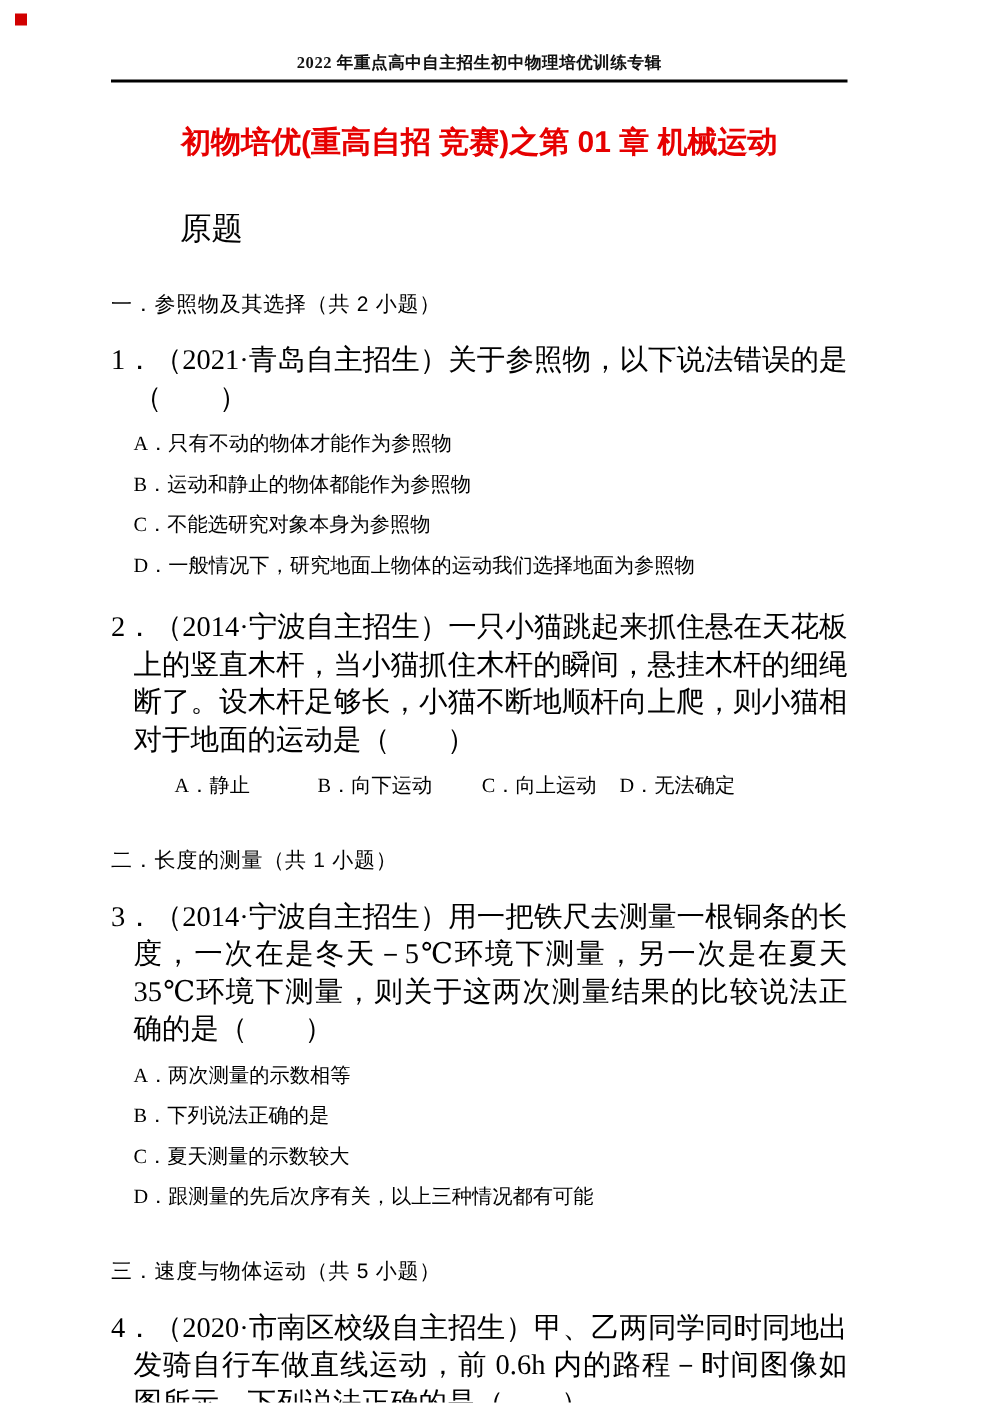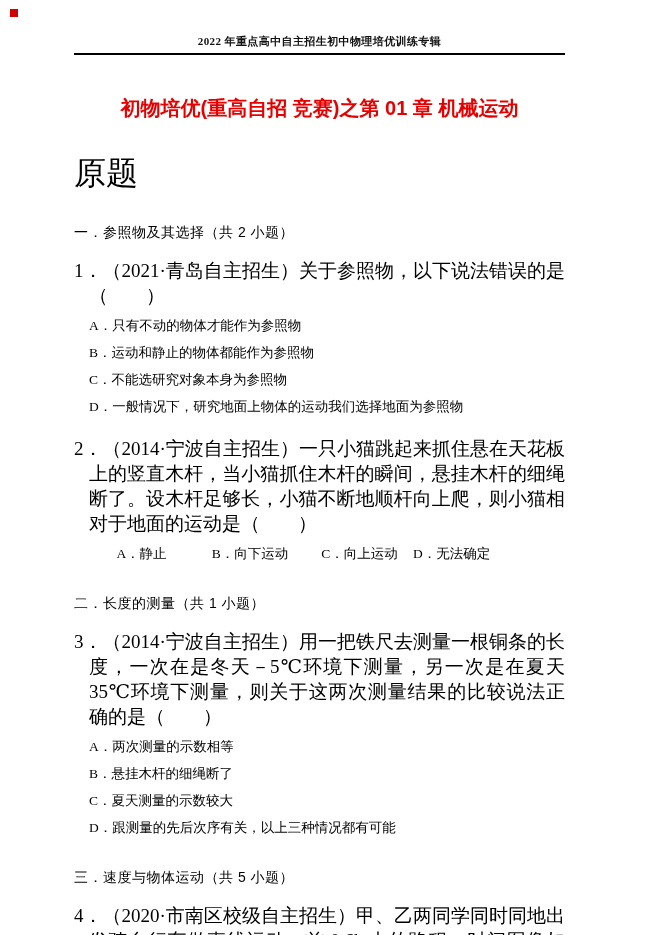--- a/index.html
+++ b/index.html
@@ -27,30 +27,31 @@
     color: #111;
     font-family: "Liberation Serif", "DejaVu Serif", serif;
   }
   .divider {
     margin-top: 4px;
     border: none;
     border-top: 2px solid #000;
     height: 0;
   }
   .page-title {
-    margin-top: 40px;
+    margin-top: 26px;
     text-align: center;
     font-size: 20px;
     font-weight: bold;
     font-family: "Liberation Sans", "DejaVu Sans", sans-serif;
   }
   .doc-heading {
     margin-top: 30px;
-    font-size: 32px;
+    font-size: 21px;
     font-family: "Liberation Serif", "DejaVu Serif", serif;
+    margin-left: 46px;
   }
   .section-heading {
     margin-top: 28px;
     margin-bottom: 14px;
     font-size: 14px;
     font-weight: normal;
     font-family: "Liberation Sans", "DejaVu Sans", sans-serif;
     letter-spacing: 0.5px;
   }
   .stem {
@@ -92,19 +93,19 @@
       <p class="stem">1．（2021·青岛自主招生）关于参照物，以下说法错误的是（　　）</p>
       <div class="option">A．只有不动的物体才能作为参照物</div>
       <div class="option">B．运动和静止的物体都能作为参照物</div>
       <div class="option">C．不能选研究对象本身为参照物</div>
       <div class="option">D．一般情况下，研究地面上物体的运动我们选择地面为参照物</div>
       <p class="stem">2．（2014·宁波自主招生）一只小猫跳起来抓住悬在天花板上的竖直木杆，当小猫抓住木杆的瞬间，悬挂木杆的细绳断了。设木杆足够长，小猫不断地顺杆向上爬，则小猫相对于地面的运动是（　　）</p>
       <div class="options-row"><span class="option-inline">A．静止</span><span class="option-inline">B．向下运动</span><span class="option-inline">C．向上运动</span><span class="option-inline">D．无法确定</span></div>
       <div class="section-heading">二．长度的测量（共 1 小题）</div>
       <p class="stem">3．（2014·宁波自主招生）用一把铁尺去测量一根铜条的长度，一次在是冬天－5℃环境下测量，另一次是在夏天 35℃环境下测量，则关于这两次测量结果的比较说法正确的是（　　）</p>
       <div class="option">A．两次测量的示数相等</div>
-      <div class="option">B．悬挂木杆的细绳断了</div>
+      <div class="option">B．下列说法正确的是</div>
       <div class="option">C．夏天测量的示数较大</div>
       <div class="option">D．跟测量的先后次序有关，以上三种情况都有可能</div>
       <div class="section-heading">三．速度与物体运动（共 5 小题）</div>
       <p class="stem">4．（2020·市南区校级自主招生）甲、乙两同学同时同地出发骑自行车做直线运动，前 0.6h 内的路程－时间图像如图所示。下列说法正确的是（　　）</p>
     </div>
 </div>
 
 </body></html>

